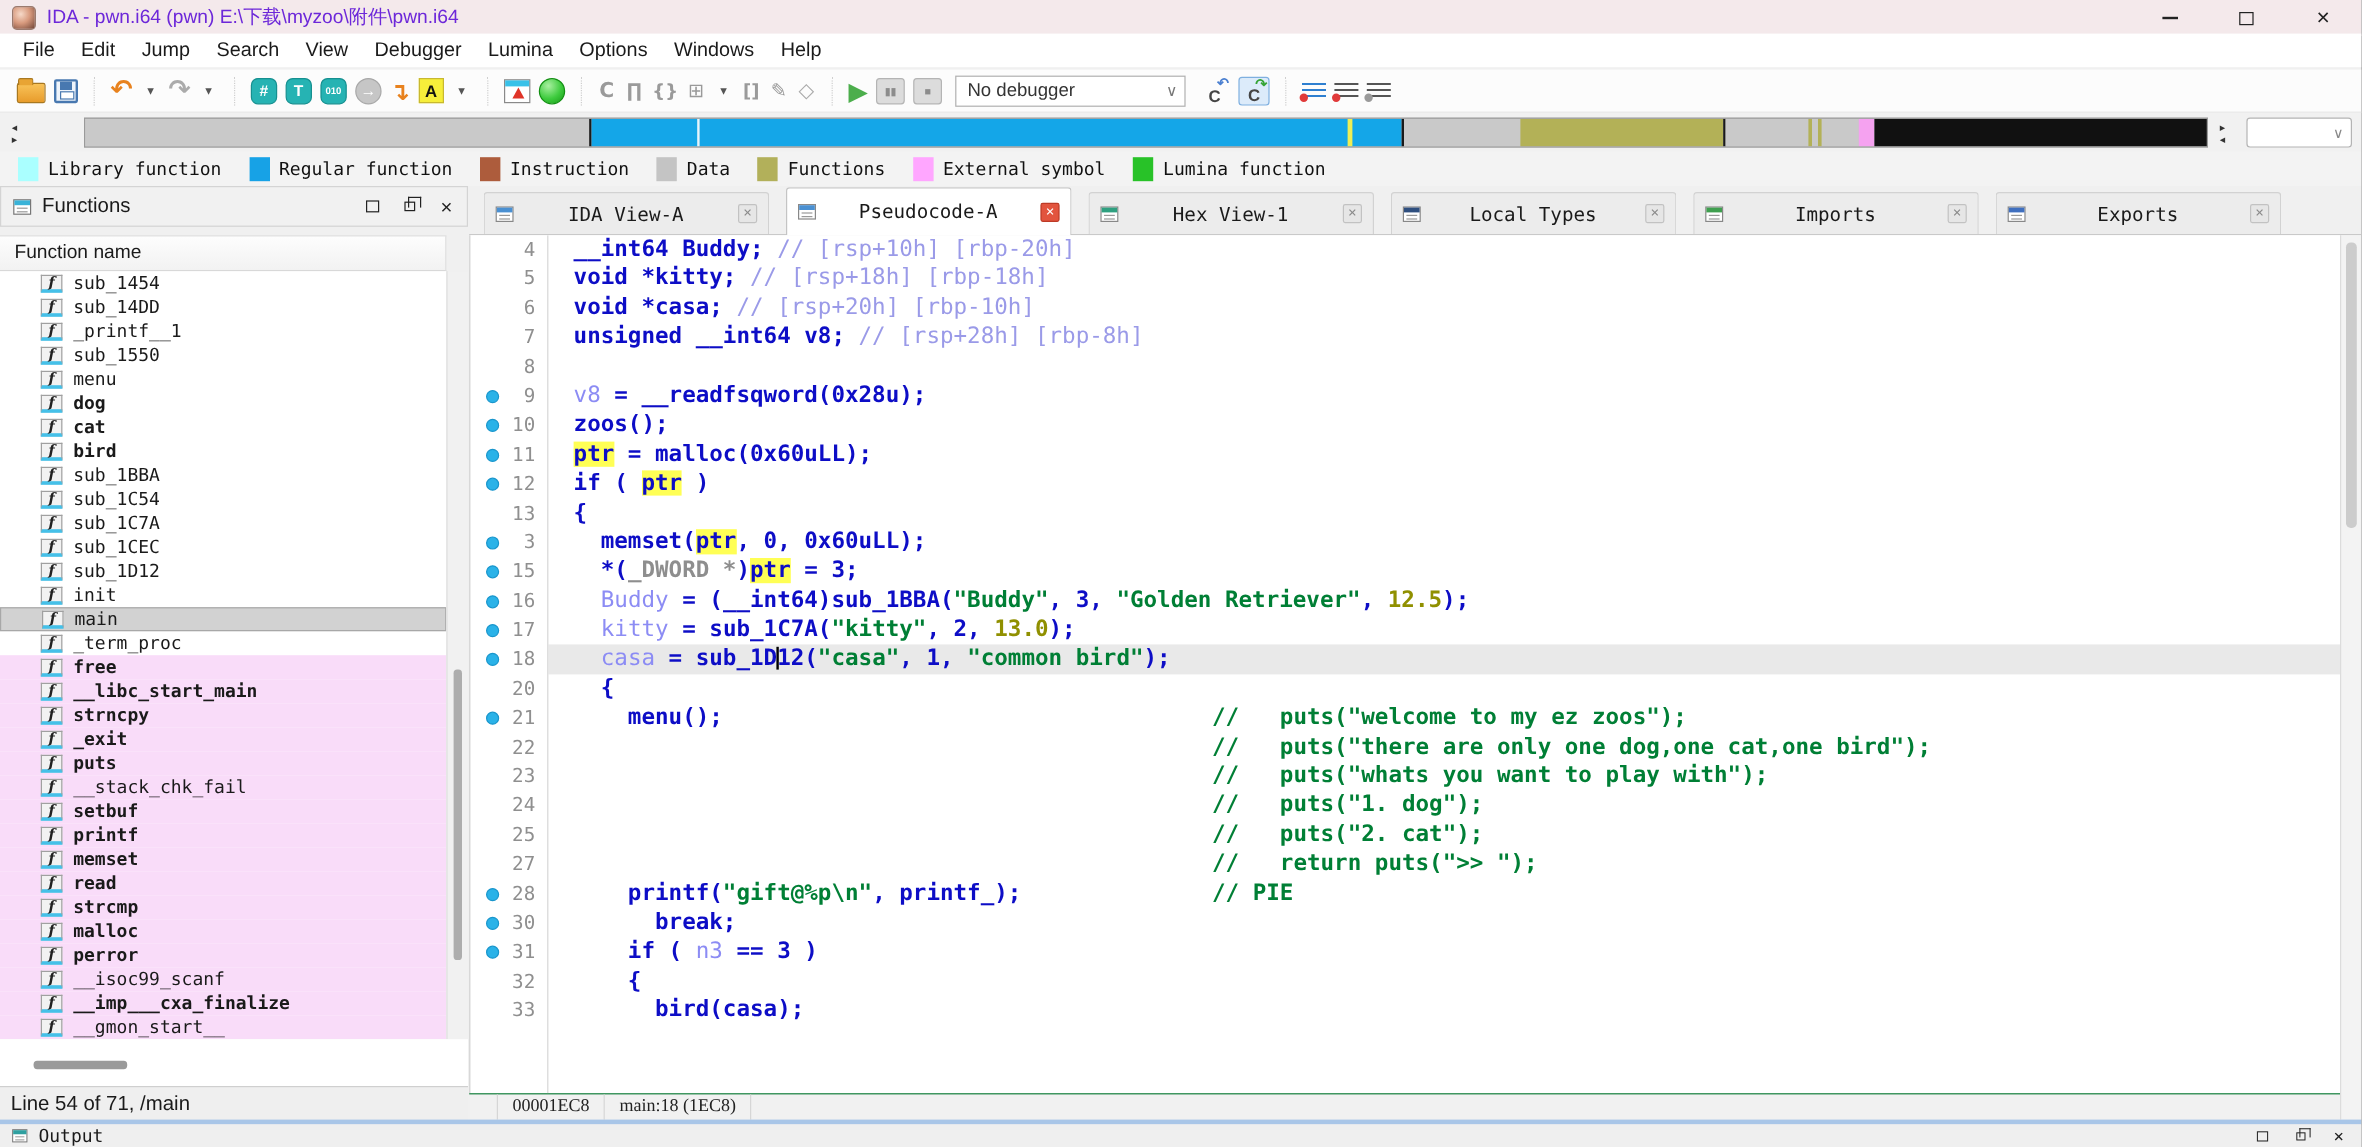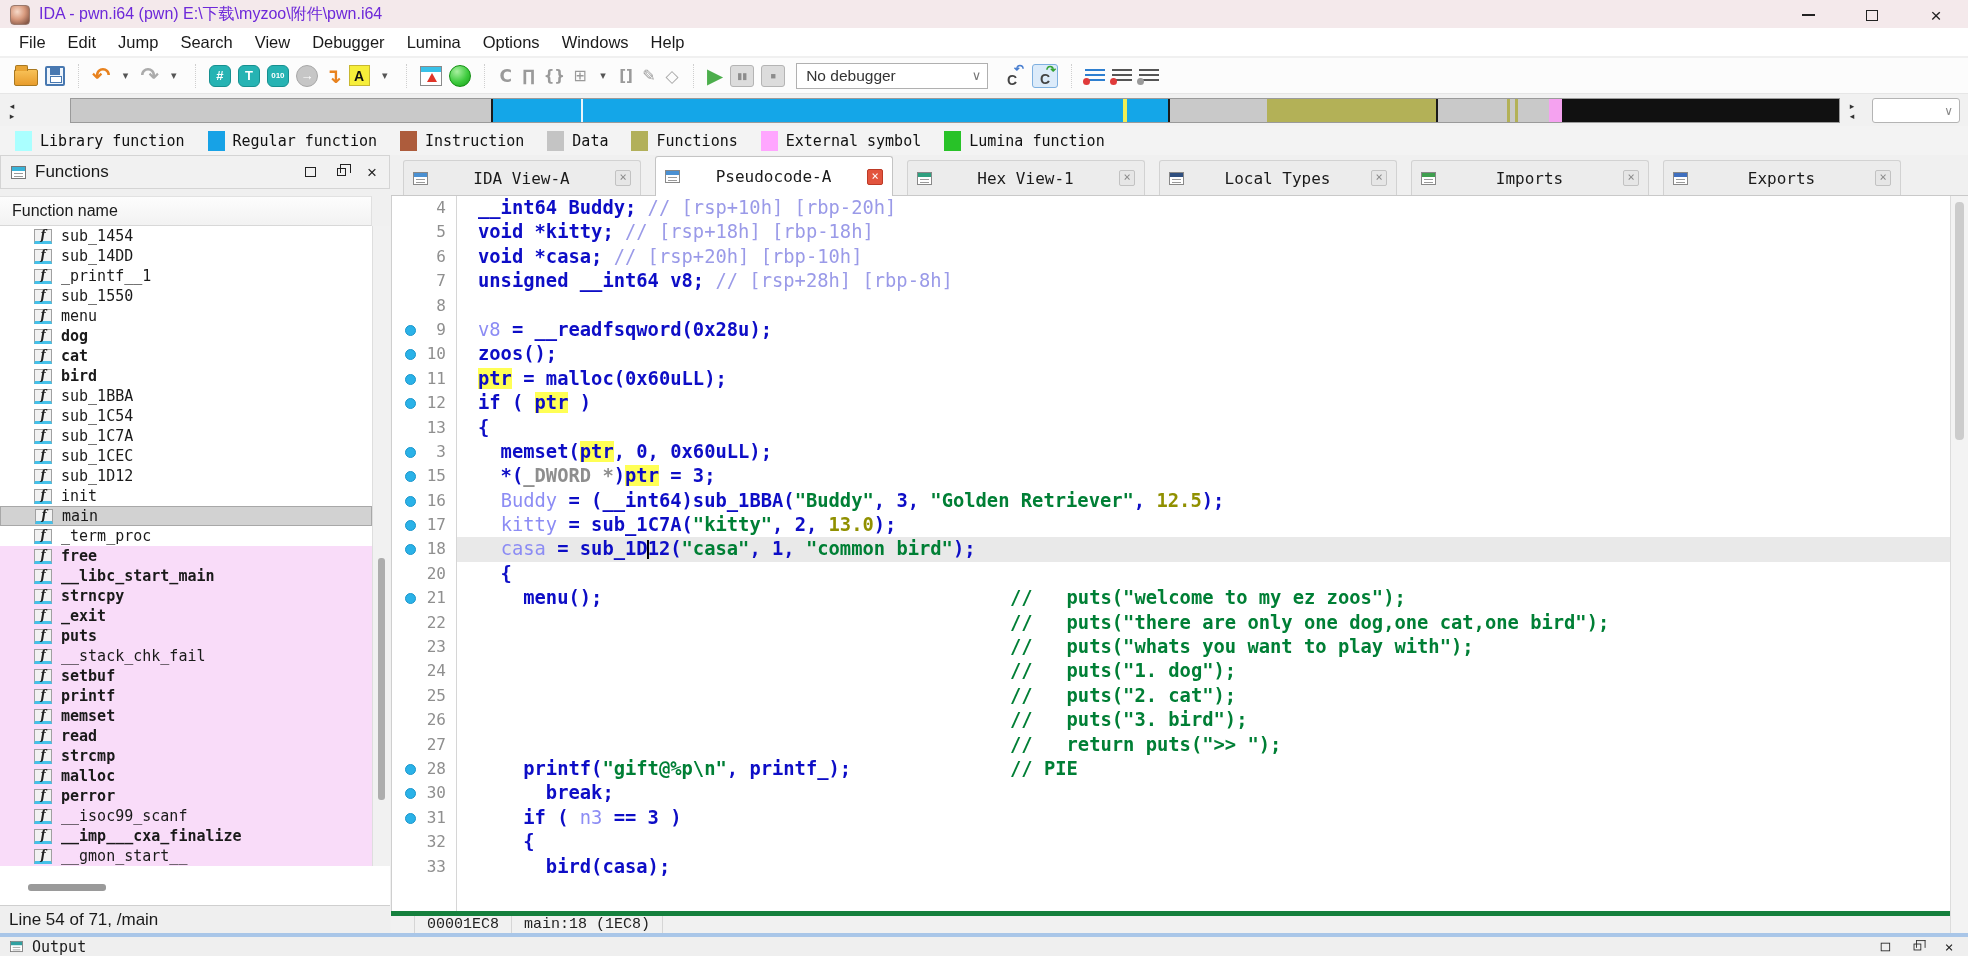--- a/index.html
+++ b/index.html
@@ -155,22 +155,22 @@
   .t-ac{color:#9a9ae8;font-weight:400 !important}
   .t-s{color:#007f35}
   .t-f{color:#909000}
   .t-g{color:#8e8e8e}
   .t-hl{color:#0d0dc6;background:#ffff55}
   .caret{display:inline-block;width:2px;height:19px;background:#000;vertical-align:-4px;margin:0 -1px}
   .code-vscroll{position:absolute;left:1950px;top:196px;width:18px;height:737px;background:#f3f3f3;
            border-left:1px solid #dcdcdc}
   .code-vthumb{position:absolute;left:4px;top:6px;width:9px;height:238px;background:#cccccc;border-radius:4px}
   .code-status{position:absolute;left:391px;top:911px;width:1559px;height:22px;background:#f1f1f1;
-           border-top:5px solid #15803d;display:flex;align-items:stretch;
-           font-family:Liberation Mono, monospace;font-size:15px;color:#222}
+           border-top:1px solid #15803d;display:flex;align-items:stretch;
+           font-family:Liberation Serif, serif;font-size:15px;color:#222}
   .cs-spacer{width:24px;border-right:1px solid #d6d6d6}
   .cs-cell{display:flex;align-items:center;padding:0 12px;border-right:1px solid #d6d6d6;white-space:pre}
 
   
   .splitter{position:absolute;left:0;top:933px;width:1968px;height:4px;background:#a9c6e8}
   .output-bar{position:absolute;left:0;top:937px;width:1968px;height:19px;background:#efefef;
            display:flex;align-items:center;padding-left:9px;
            font-family:"DejaVu Sans Mono",monospace;font-size:15px}
   .output-bar .panel-icon{transform:scale(.85)}
   .output-label{margin-left:8px}
@@ -529,21 +529,20 @@
       <div class="code-line"><span class="bp-dot"></span><span class="lnum">15</span><span class="ltext"><span class="t-k">  *(</span><span class="t-g">_DWORD *</span><span class="t-k">)</span><span class="t-hl">ptr</span><span class="t-k"> = 3;</span></span></div>
       <div class="code-line"><span class="bp-dot"></span><span class="lnum">16</span><span class="ltext"><span class="t-k">  </span><span class="t-v">Buddy</span><span class="t-k"> = (__int64)sub_1BBA(</span><span class="t-s">"Buddy"</span><span class="t-k">, 3, </span><span class="t-s">"Golden Retriever"</span><span class="t-k">, </span><span class="t-f">12.5</span><span class="t-k">);</span></span></div>
       <div class="code-line"><span class="bp-dot"></span><span class="lnum">17</span><span class="ltext"><span class="t-k">  </span><span class="t-v">kitty</span><span class="t-k"> = sub_1C7A(</span><span class="t-s">"kitty"</span><span class="t-k">, 2, </span><span class="t-f">13.0</span><span class="t-k">);</span></span></div>
       <div class="code-line cur"><div class="cur-band"></div><span class="bp-dot"></span><span class="lnum">18</span><span class="ltext"><span class="t-k">  </span><span class="t-v">casa</span><span class="t-k"> = sub_1D</span><span class="caret"></span><span class="t-k">12(</span><span class="t-s">"casa"</span><span class="t-k">, 1, </span><span class="t-s">"common bird"</span><span class="t-k">);</span></span></div>
       <div class="code-line"><span class="lnum">20</span><span class="ltext"><span class="t-k">  {</span></span></div>
       <div class="code-line"><span class="bp-dot"></span><span class="lnum">21</span><span class="ltext"><span class="t-k">    menu();</span></span><span class="line-comment">//   puts("welcome to my ez zoos");</span></div>
       <div class="code-line"><span class="lnum">22</span><span class="ltext"></span><span class="line-comment">//   puts("there are only one dog,one cat,one bird");</span></div>
       <div class="code-line"><span class="lnum">23</span><span class="ltext"></span><span class="line-comment">//   puts("whats you want to play with");</span></div>
       <div class="code-line"><span class="lnum">24</span><span class="ltext"></span><span class="line-comment">//   puts("1. dog");</span></div>
       <div class="code-line"><span class="lnum">25</span><span class="ltext"></span><span class="line-comment">//   puts("2. cat");</span></div>
-      <div class="code-line"><span class="lnum">26</span><span class="ltext"></span><span class="line-comment">//   puts("3. bird");</span></div>
       <div class="code-line"><span class="lnum">27</span><span class="ltext"></span><span class="line-comment">//   return puts("&gt;&gt; ");</span></div>
       <div class="code-line"><span class="bp-dot"></span><span class="lnum">28</span><span class="ltext"><span class="t-k">    printf(</span><span class="t-s">"gift@%p\n"</span><span class="t-k">, printf_);</span></span><span class="line-comment">// PIE</span></div>
       <div class="code-line"><span class="bp-dot"></span><span class="lnum">30</span><span class="ltext"><span class="t-k">      break;</span></span></div>
       <div class="code-line"><span class="bp-dot"></span><span class="lnum">31</span><span class="ltext"><span class="t-k">    if ( </span><span class="t-v">n3</span><span class="t-k"> == 3 )</span></span></div>
       <div class="code-line"><span class="lnum">32</span><span class="ltext"><span class="t-k">    {</span></span></div>
       <div class="code-line"><span class="lnum">33</span><span class="ltext"><span class="t-k">      bird(casa);</span></span></div>
     </div>
   <div class="code-vscroll">
     <div class="code-vthumb"></div>
   </div>

